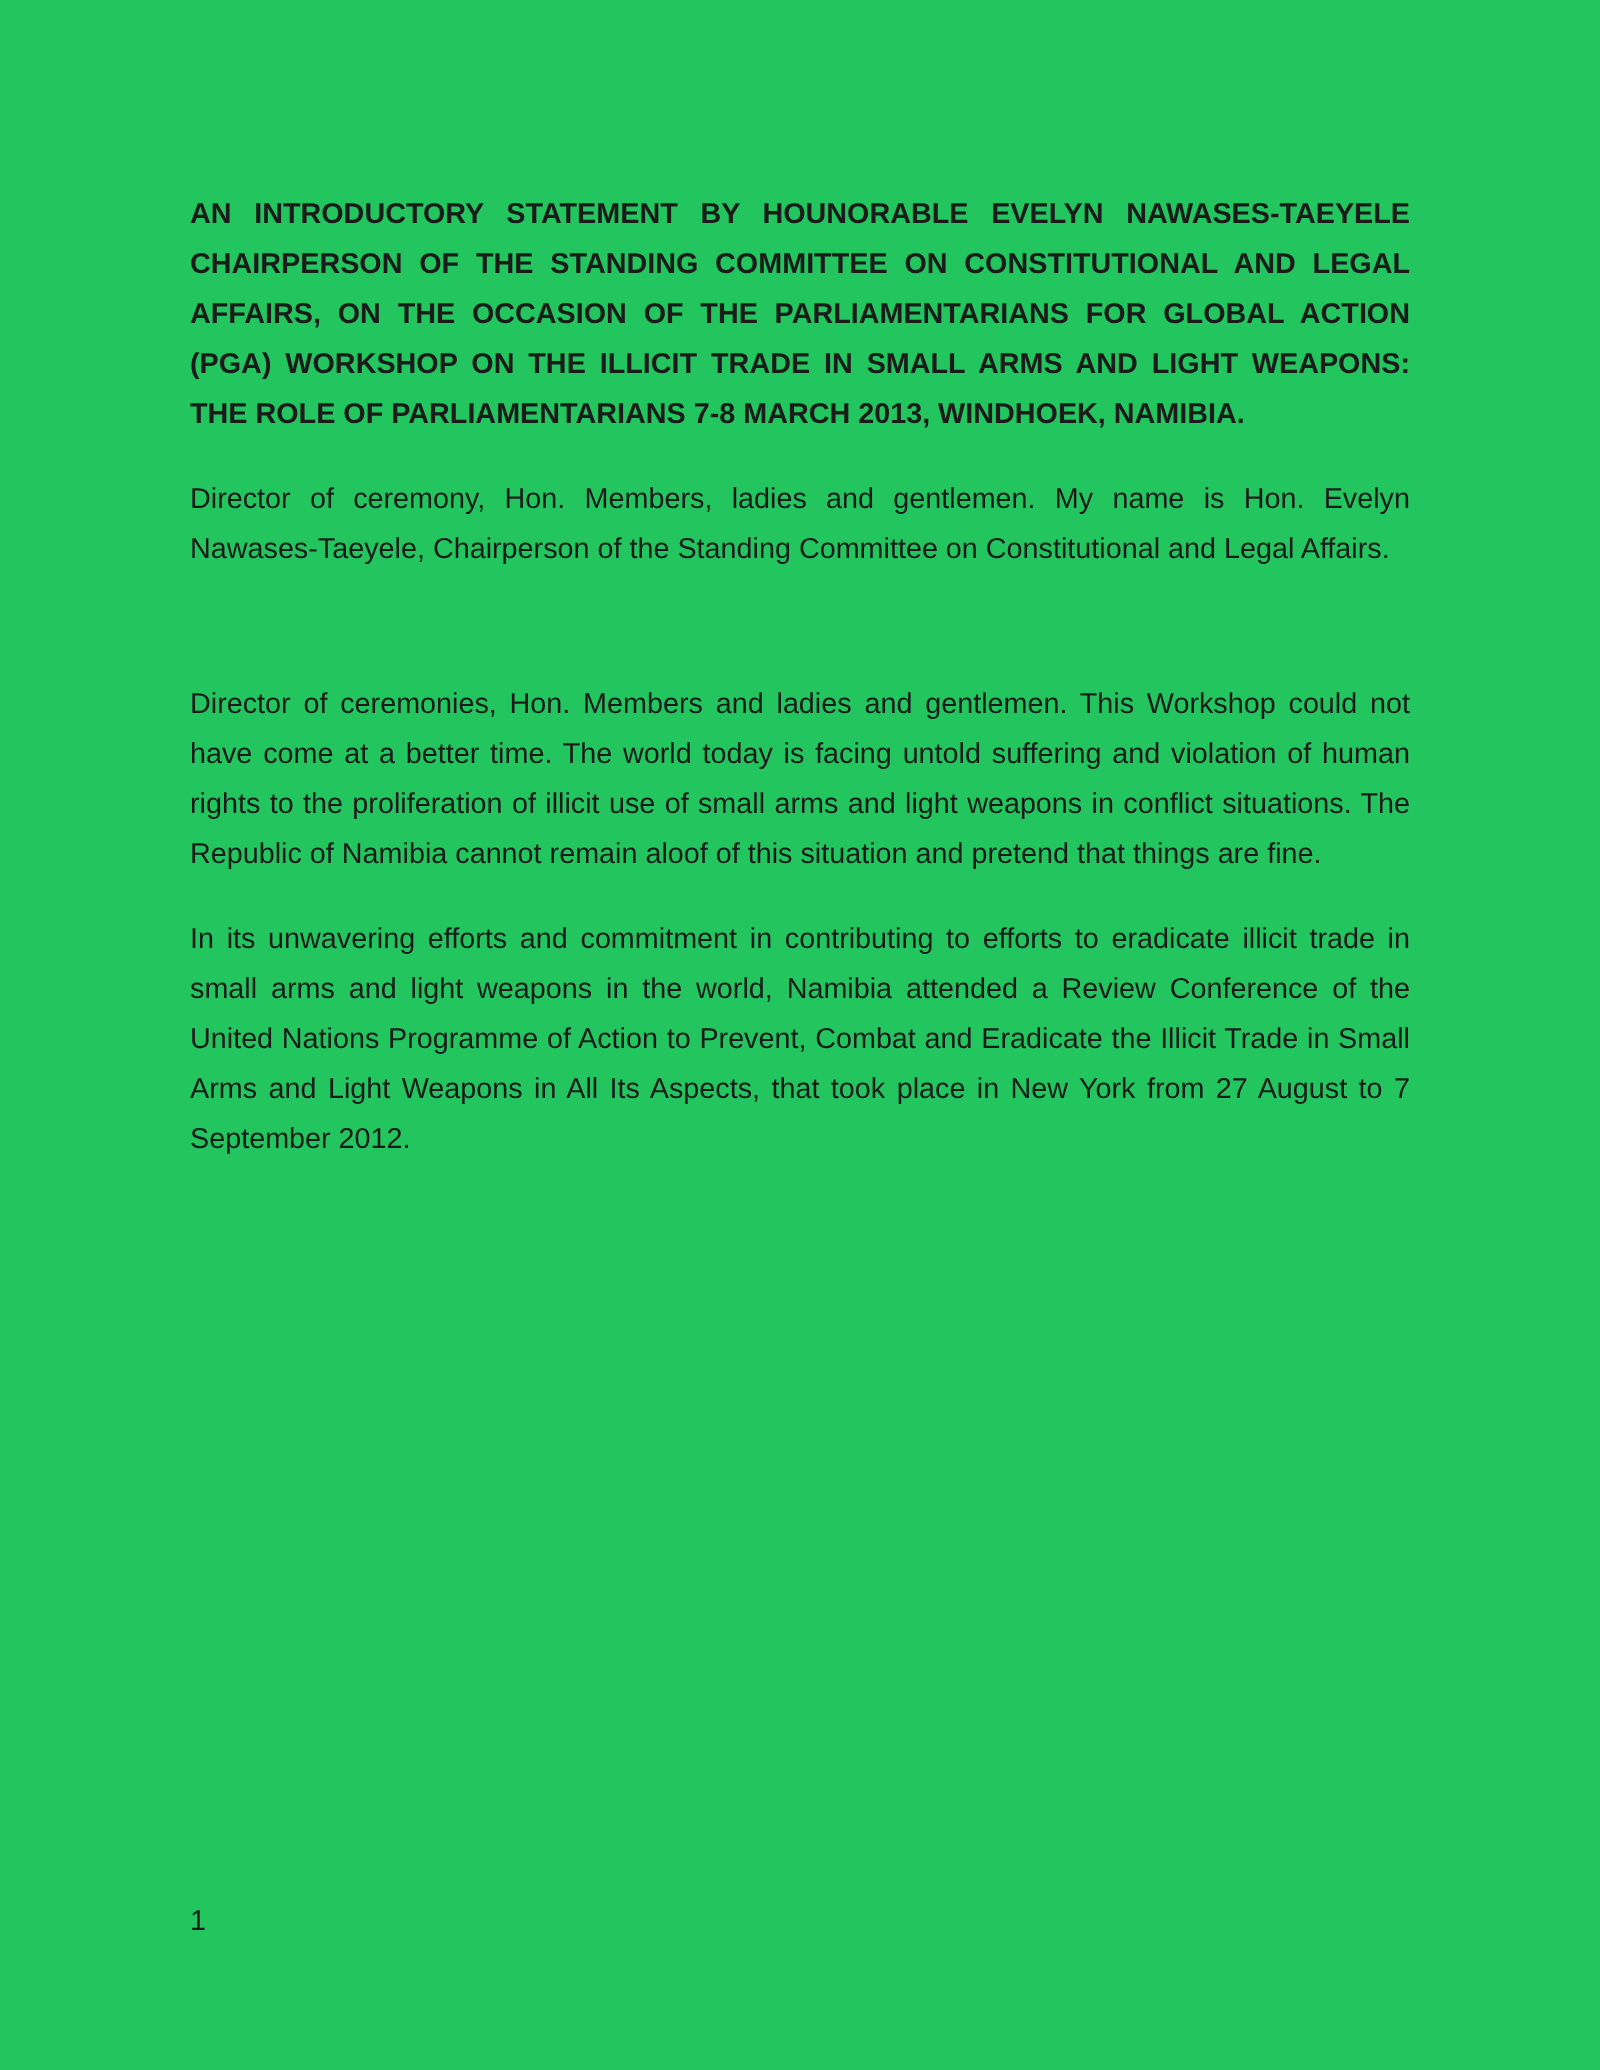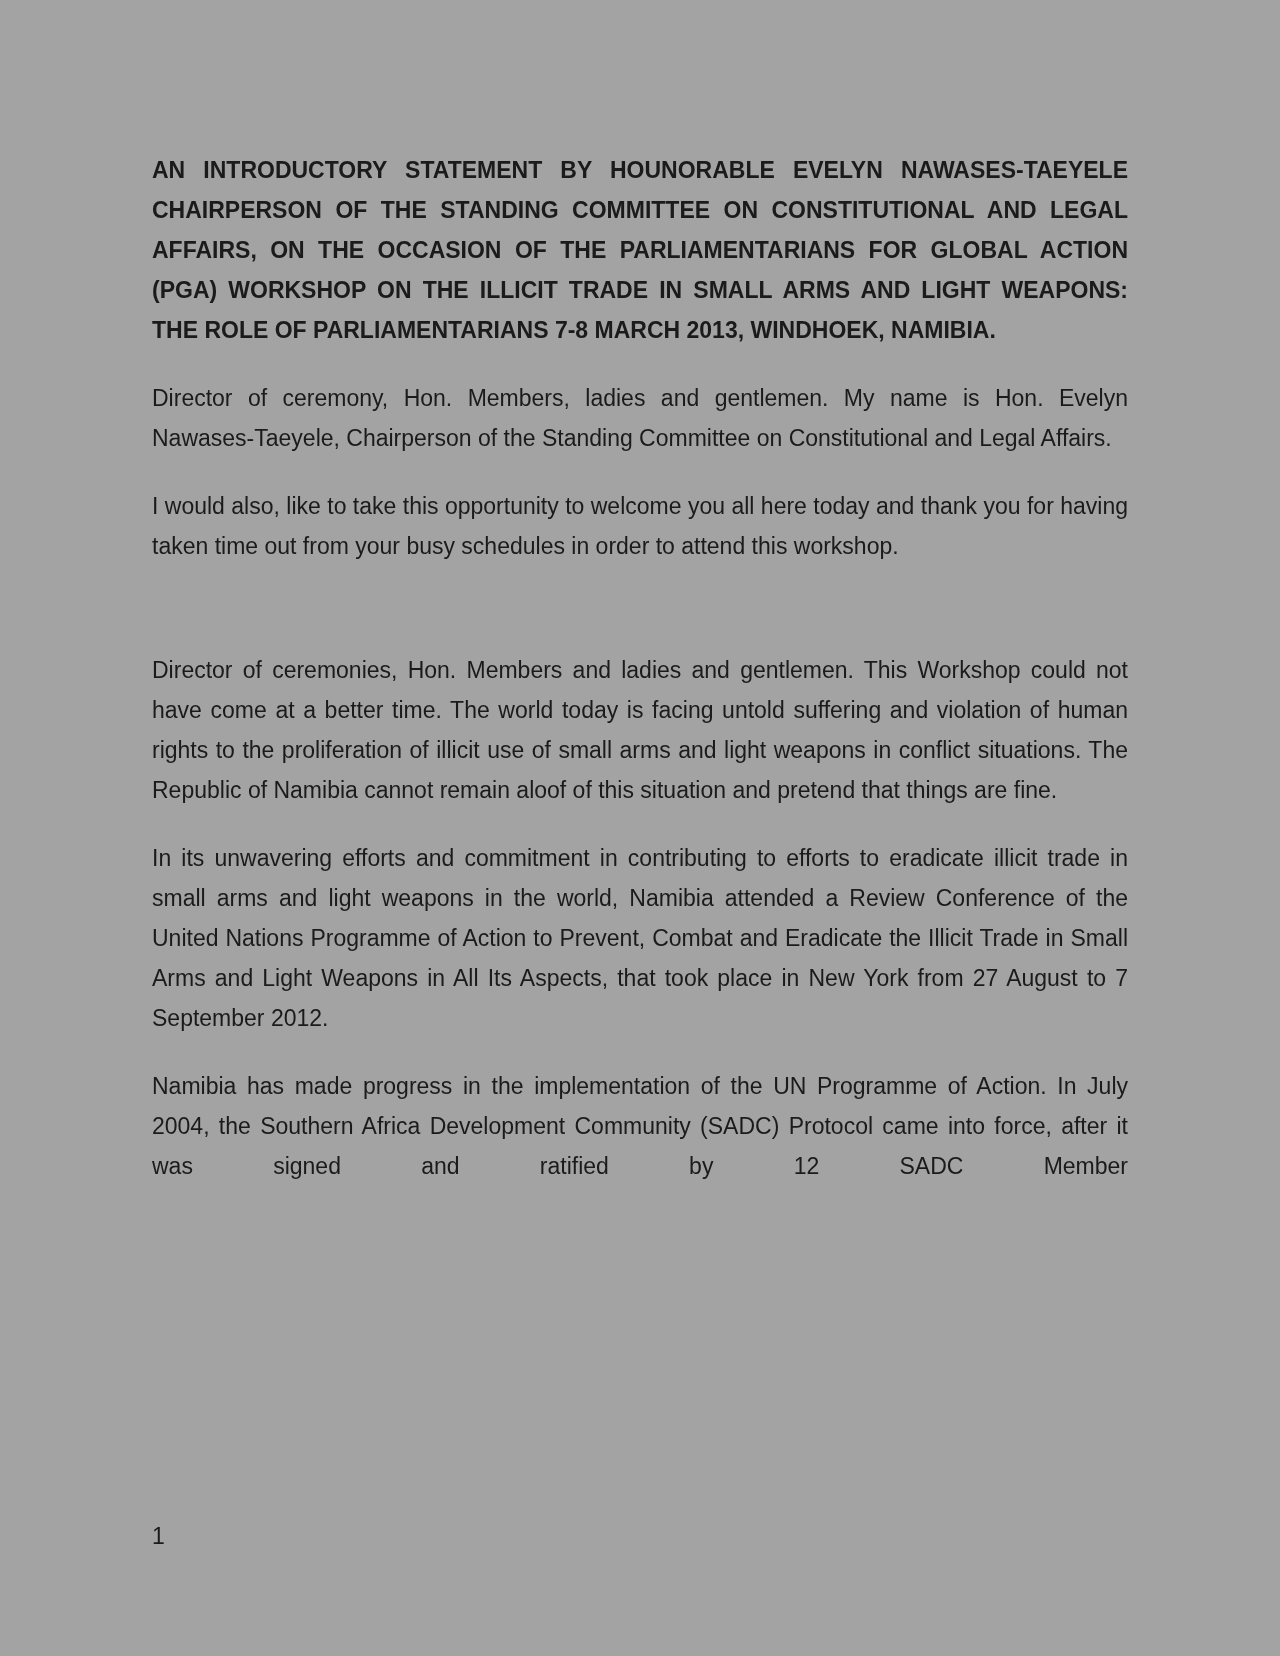--- a/index.html
+++ b/index.html
@@ -10,21 +10,21 @@
     width: 1280px;
     height: 1656px;
     background: #ffffff;
     overflow: hidden;
     position: relative;
     font-family: "Liberation Sans", sans-serif;
   }
   .page {
     position: absolute;
     inset: 0;
-    background: #a3a3a3;
+    background: #22c55e;
   }
   .content {
     position: absolute;
     left: 152px;
     top: 150px;
     width: 976px;
     color: #1b1b1b;
     font-size: 23px;
     line-height: 40px;
   }
@@ -54,21 +54,19 @@
   }
 </style>
 </head>
 <body>
 
 <div class="page">
   <div class="content">
     <div class="doc-title">AN INTRODUCTORY STATEMENT BY HOUNORABLE  EVELYN NAWASES-TAEYELE CHAIRPERSON OF THE STANDING COMMITTEE ON CONSTITUTIONAL AND LEGAL AFFAIRS, ON THE OCCASION OF THE PARLIAMENTARIANS FOR GLOBAL ACTION (PGA) WORKSHOP ON THE ILLICIT TRADE IN SMALL ARMS AND LIGHT WEAPONS: THE ROLE OF PARLIAMENTARIANS 7-8 MARCH 2013, WINDHOEK, NAMIBIA.</div>
     <div>
         <p class="para">Director of ceremony, Hon. Members, ladies and gentlemen. My name is Hon. Evelyn Nawases-Taeyele, Chairperson of the Standing Committee on Constitutional and Legal Affairs.</p>
-        <p class="para">I would also, like to take this opportunity to welcome you all here today and thank you for having taken time out from your busy schedules in order to attend this workshop.</p>
         <p class="para empty"></p>
         <p class="para">Director of ceremonies, Hon. Members and ladies and gentlemen. This Workshop could not have come at a better time. The world today is facing untold suffering and violation of human rights to the proliferation of illicit use of small arms and light weapons in conflict situations. The Republic of Namibia cannot remain aloof of this situation and pretend that things are fine.</p>
         <p class="para">In its unwavering efforts and commitment in contributing to efforts to eradicate illicit trade in small arms and light weapons in the world, Namibia attended a Review Conference of the United Nations Programme of Action to Prevent, Combat and Eradicate the Illicit Trade in Small Arms and Light Weapons in All Its Aspects, that took place in New York from 27 August to 7 September 2012.</p>
-        <p class="para cut">Namibia has made progress in the implementation of the UN Programme of Action. In July 2004, the Southern Africa Development Community (SADC) Protocol came into force, after it was signed and ratified by 12 SADC Member</p>
       </div>
   </div>
   <div class="page-number">1</div>
 </div>
 
 </body></html>

